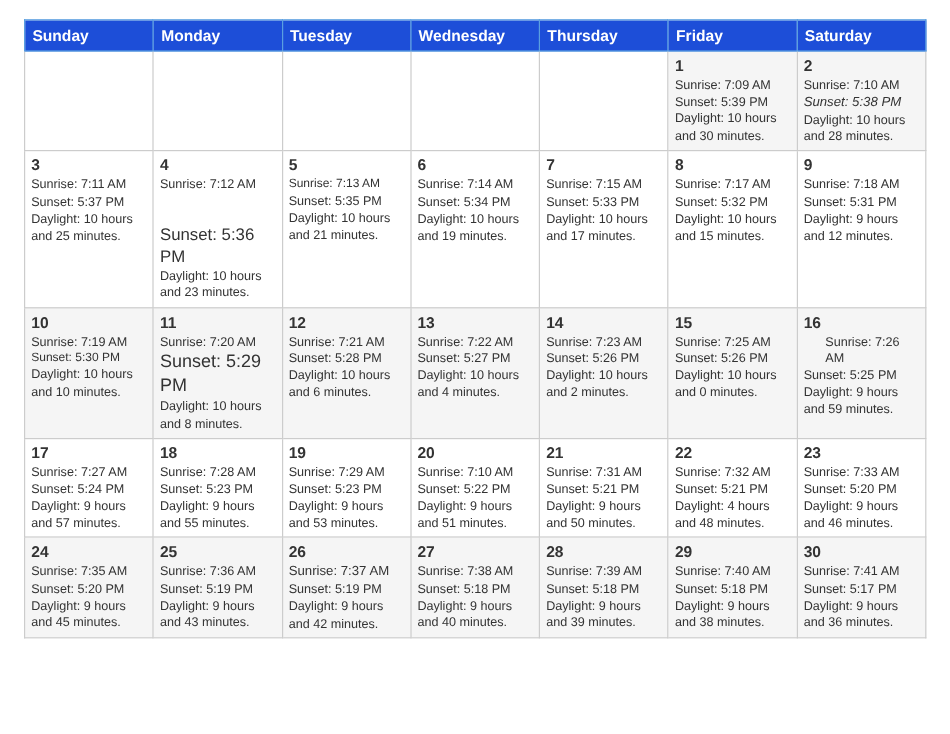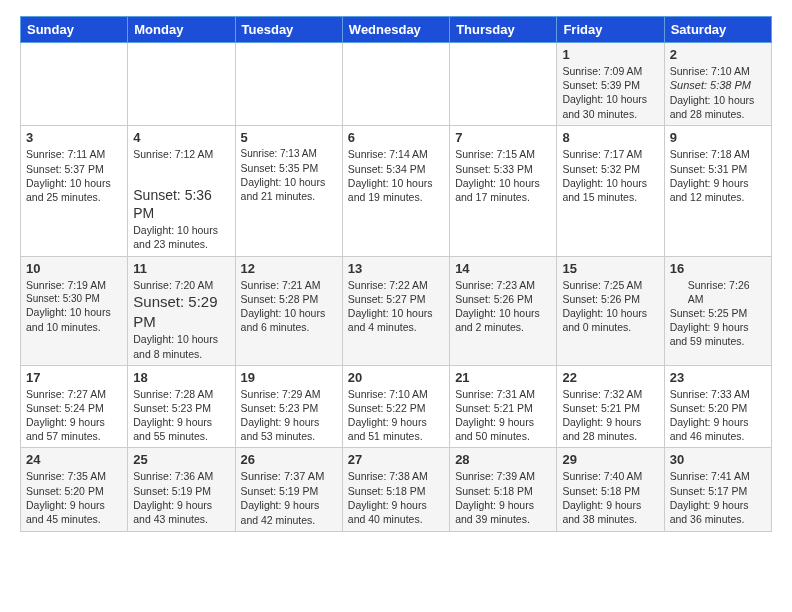--- a/index.html
+++ b/index.html
@@ -227,21 +227,21 @@
           <td>
             <span class="day-number">21</span>
             <div style="font-size: 10.5px; line-height: 1.35;">Sunrise: 7:31 AM</div>
             <div style="font-size: 10.5px; line-height: 1.35;">Sunset: 5:21 PM</div>
             <div style="font-size: 10.5px; line-height: 1.35;">Daylight: 9 hours and 50 minutes.</div>
           </td>
           <td>
             <span class="day-number">22</span>
             <div style="font-size: 10.5px; line-height: 1.35;">Sunrise: 7:32 AM</div>
             <div style="font-size: 10.5px; line-height: 1.35;">Sunset: 5:21 PM</div>
-            <div style="font-size: 10.5px; line-height: 1.35;">Daylight: 9 hours and 28 minutes.</div>
+            <div style="font-size: 10.5px; line-height: 1.35;">Daylight: 4 hours and 48 minutes.</div>
           </td>
           <td>
             <span class="day-number">23</span>
             <div style="font-size: 10.5px; line-height: 1.35;">Sunrise: 7:33 AM</div>
             <div style="font-size: 10.5px; line-height: 1.35;">Sunset: 5:20 PM</div>
             <div style="font-size: 10.5px; line-height: 1.35;">Daylight: 9 hours and 46 minutes.</div>
           </td>
         </tr>
         <tr>
           <td>

